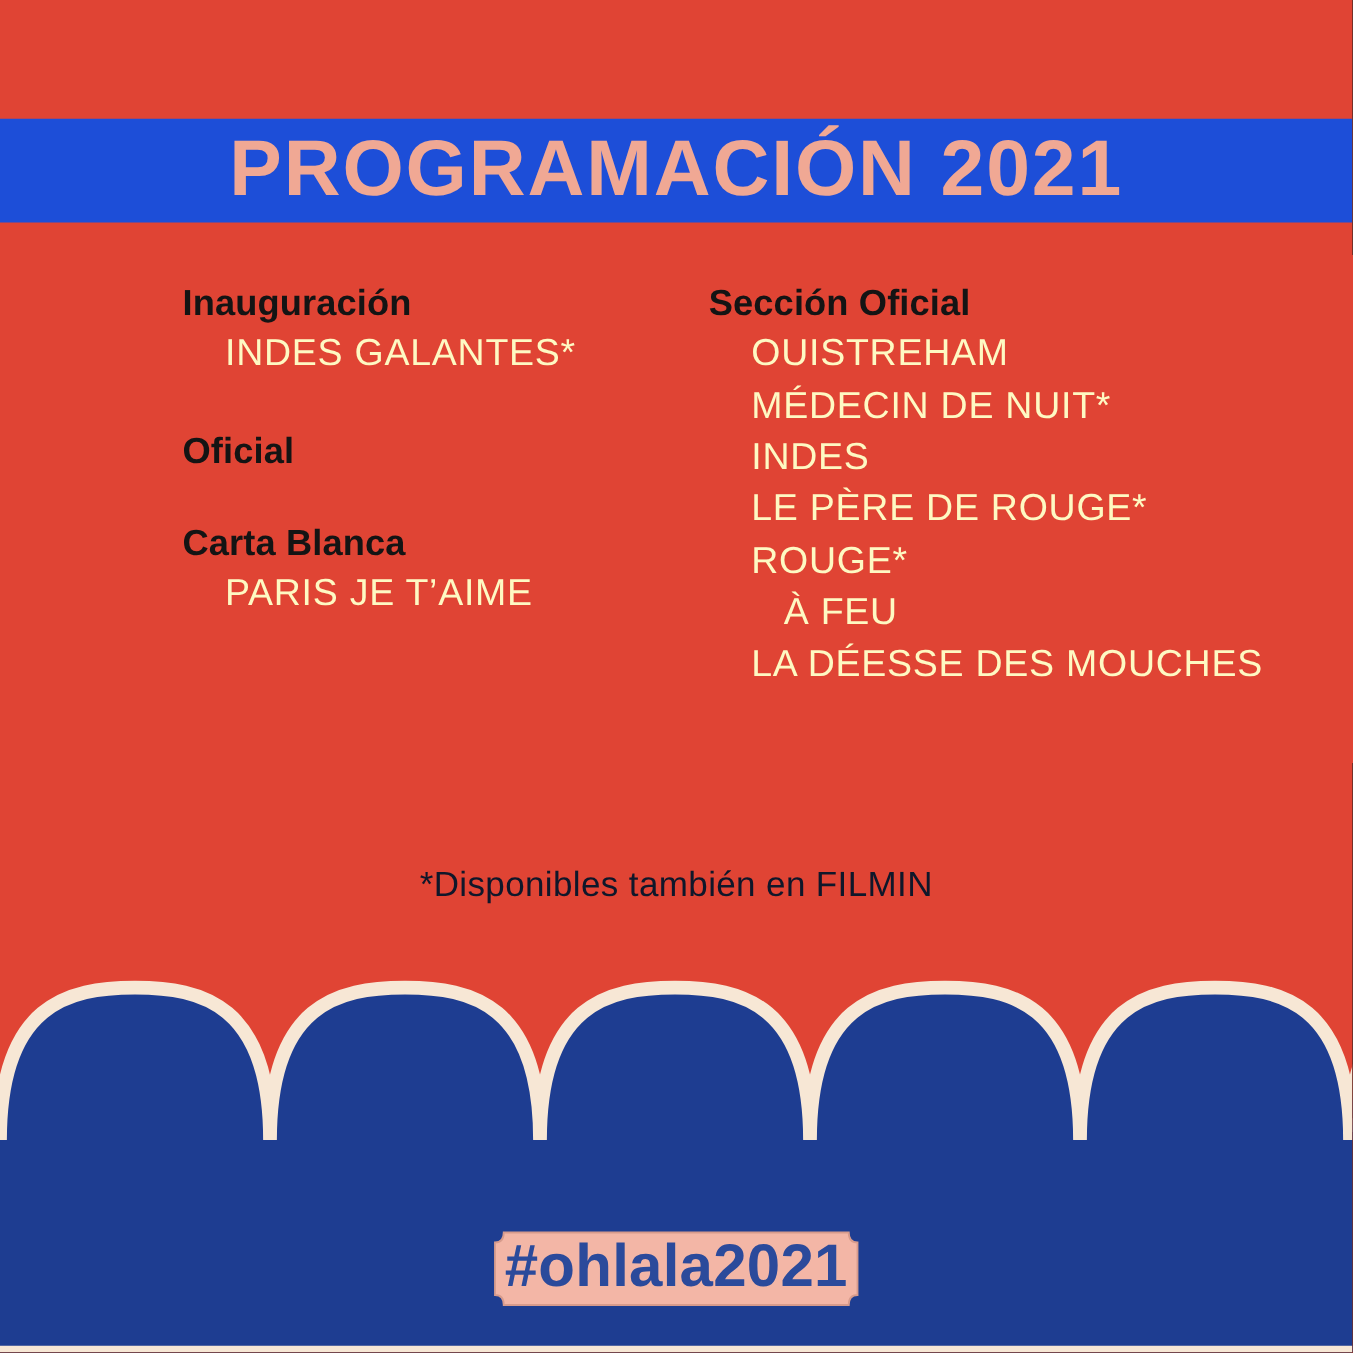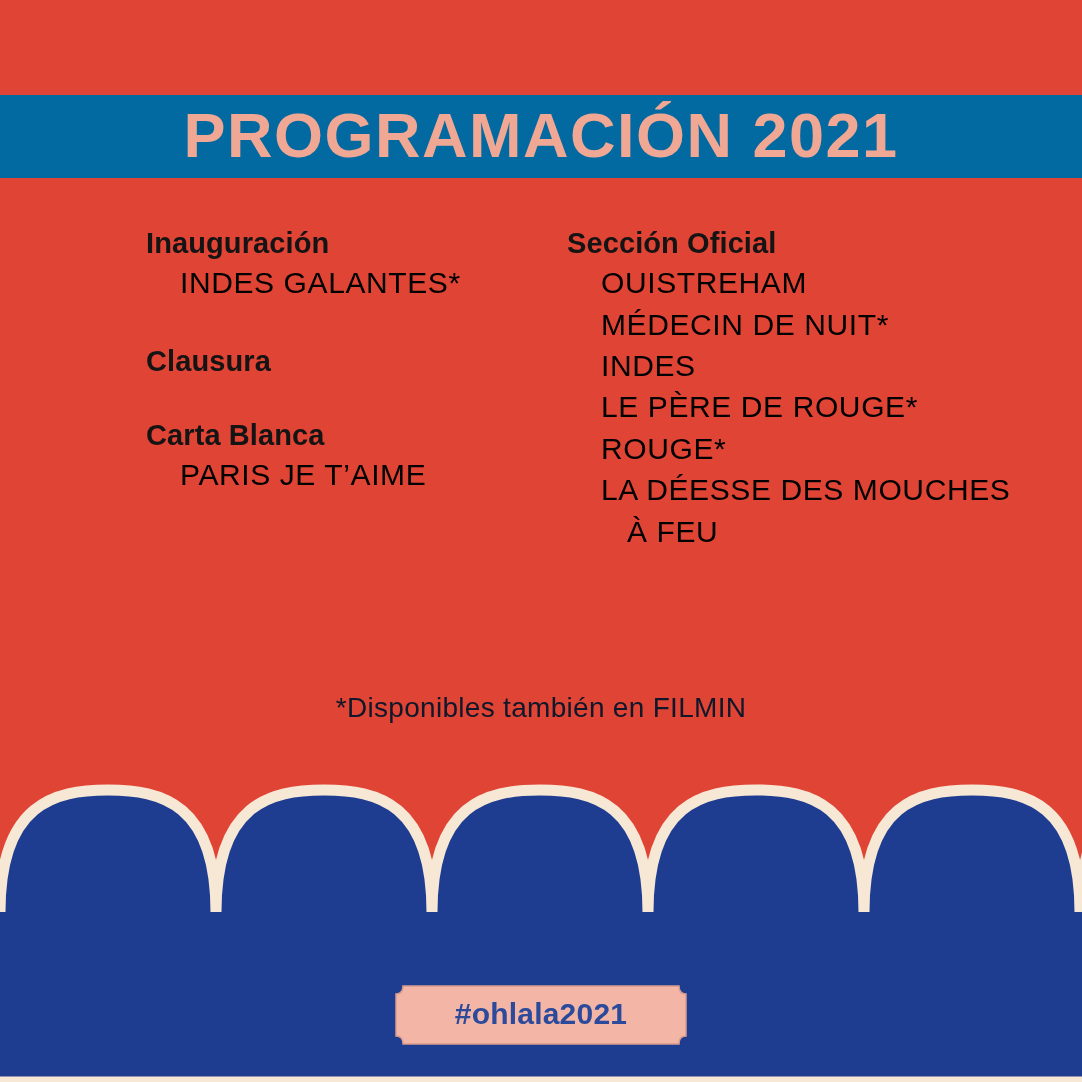--- a/index.html
+++ b/index.html
@@ -18,21 +18,21 @@
     -webkit-font-smoothing: antialiased;
   }
 
   
   .title-banner {
     position: absolute;
     left: 0;
     top: 95px;
     width: 100%;
     height: 83px;
-    background: #0369a1;
+    background: #1d4ed8;
     display: flex;
     align-items: center;
     justify-content: center;
   }
   .title-text {
     color: #F0A894;
     font-size: 63px;
     font-weight: 700;
     letter-spacing: 1.5px;
     line-height: 1;
@@ -65,21 +65,21 @@
     line-height: 1.18;
     letter-spacing: 0.1px;
     white-space: nowrap;
   }
   .film-list {
     list-style: none;
     margin: 2px 0 0 0;
     padding: 0 0 0 34px;
   }
   .film-item {
-    color: #000000;
+    color: #fef9c3;
     font-size: 30px;
     font-weight: 300;
     line-height: 1.38;
     letter-spacing: 0.6px;
     white-space: nowrap;
   }
   .film-item.indent-cont { padding-left: 26px; }
 
   
   .footnote {
@@ -118,21 +118,21 @@
     width: 100%;
     height: 100%;
   }
   .badge-label {
     position: absolute;
     inset: 0;
     display: flex;
     align-items: center;
     justify-content: center;
     color: #2B4A9B;
-    font-size: 30px;
+    font-size: 48px;
     font-weight: 700;
     letter-spacing: 0.2px;
     line-height: 1;
     white-space: nowrap;
     padding-bottom: 2px;
     box-sizing: border-box;
   }
 </style>
 </head>
 <body>
@@ -148,21 +148,21 @@
     <div class="col col-left">
 
       <div class="group">
         <div class="group-title">Inauguración</div>
         <ul class="film-list">
           <li class="film-item">INDES GALANTES*</li>
         </ul>
       </div>
 
       <div class="group">
-        <div class="group-title">Clausura</div>
+        <div class="group-title">Oficial</div>
       </div>
 
       <div class="group">
         <div class="group-title">Carta Blanca</div>
         <ul class="film-list">
           <li class="film-item">PARIS JE T’AIME</li>
         </ul>
       </div>
 
     </div>
@@ -170,22 +170,22 @@
     <div class="col col-right">
 
       <div class="group">
         <div class="group-title">Sección Oficial</div>
         <ul class="film-list">
           <li class="film-item">OUISTREHAM</li>
           <li class="film-item">MÉDECIN DE NUIT*</li>
           <li class="film-item">INDES</li>
           <li class="film-item">LE PÈRE DE ROUGE*</li>
           <li class="film-item">ROUGE*</li>
+          <li class="film-item indent-cont">À FEU</li>
           <li class="film-item">LA DÉESSE DES MOUCHES</li>
-          <li class="film-item indent-cont">À FEU</li>
         </ul>
       </div>
 
     </div>
   </div>
 
   <div class="footnote">*Disponibles también en FILMIN</div>
 
   <div class="waves">
     <svg viewBox="0 0 1082 300" preserveAspectRatio="none" aria-hidden="true">

